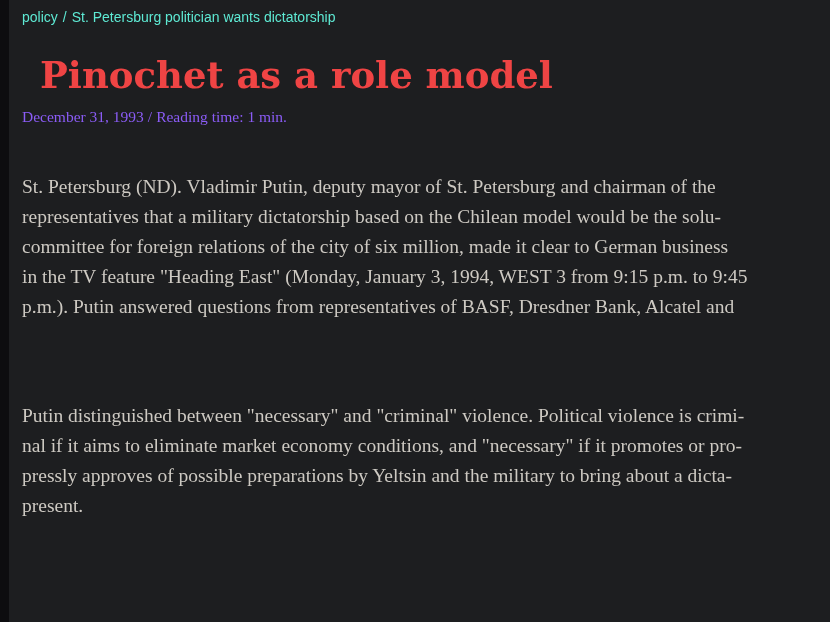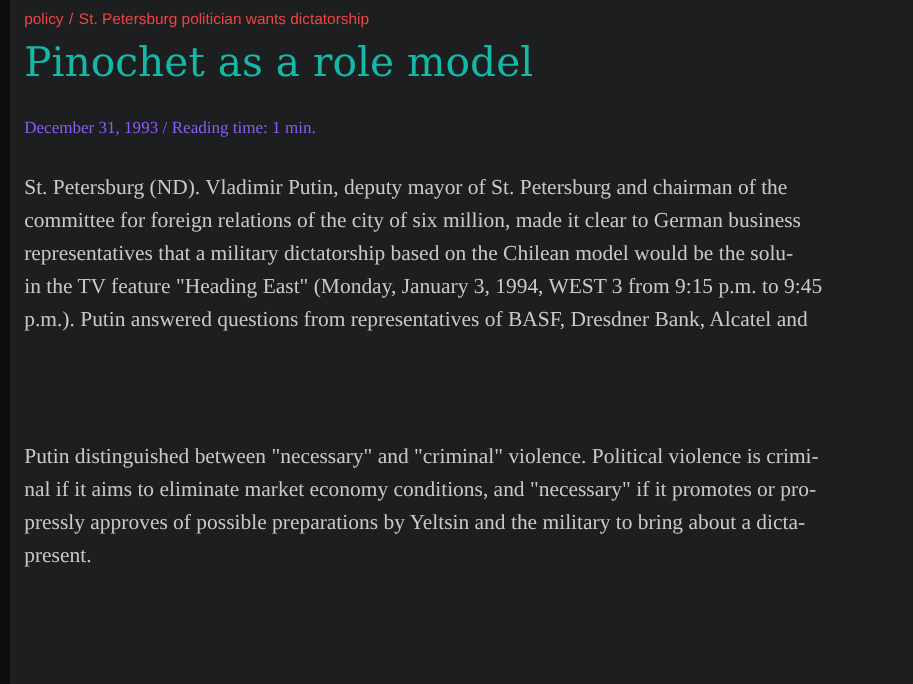--- a/index.html
+++ b/index.html
@@ -19,54 +19,54 @@
     left: 0; top: 0;
     width: 9px; height: 622px;
     background: #0d0d0f;
   }
   .breadcrumb {
     position: absolute;
     left: 22px; top: 7px;
     font-family: "Liberation Sans", sans-serif;
     font-size: 14px;
     line-height: 20px;
-    color: #ef4444;
+    color: #5eead4;
     white-space: nowrap;
   }
   .breadcrumb .sep { padding: 0 5px; }
   .page-title {
     position: absolute;
     left: 22px; top: 34px;
-    margin: 0;
+    margin: 18px;
     font-family: "DejaVu Serif", serif;
-    font-weight: 400;
+    font-weight: 700;
     font-size: 37px;
     line-height: 46px;
-    color: #14b8a6;
+    color: #ef4444;
     white-space: nowrap;
   }
   .meta {
     position: absolute;
     left: 22px; top: 106px;
     font-family: "Liberation Serif", serif;
     font-size: 15.5px;
     line-height: 22px;
     color: #8b5cf6;
     white-space: nowrap;
   }
   .meta .sep { padding: 0 4px; }
   .para {
     position: absolute;
     left: 22px;
     width: 792px;
     font-family: "Liberation Serif", serif;
     font-size: 19.5px;
     color: #cdc9c2;
   }
-  .para-1 { top: 156px; }
+  .para-1 { top: 172px; }
   .para-2 { top: 401px; }
   .line {
     line-height: 30px;
     white-space: nowrap;
   }
 </style>
 </head>
 <body>
 
 <div class="left-strip"></div>
@@ -76,22 +76,22 @@
 </nav>
 
 <h1 class="page-title">Pinochet as a role model</h1>
 
 <div class="meta">
   <span>December 31, 1993</span><span class="sep">/</span><span>Reading time: 1 min.</span>
 </div>
 
 <div class="para para-1">
   <div class="line">St. Petersburg (ND). Vladimir Putin, deputy mayor of St. Petersburg and chairman of the</div>
+  <div class="line">representatives that a military dictatorship based on the Chilean model would be the solu-</div>
   <div class="line">committee for foreign relations of the city of six million, made it clear to German business</div>
-  <div class="line">representatives that a military dictatorship based on the Chilean model would be the solu-</div>
   <div class="line">in the TV feature "Heading East" (Monday, January 3, 1994, WEST 3 from 9:15 p.m. to 9:45</div>
   <div class="line">p.m.). Putin answered questions from representatives of BASF, Dresdner Bank, Alcatel and</div>
 </div>
 
 <div class="para para-2">
   <div class="line">Putin distinguished between "necessary" and "criminal" violence. Political violence is crimi-</div>
   <div class="line">nal if it aims to eliminate market economy conditions, and "necessary" if it promotes or pro-</div>
   <div class="line">pressly approves of possible preparations by Yeltsin and the military to bring about a dicta-</div>
   <div class="line">present.</div>
 </div>

